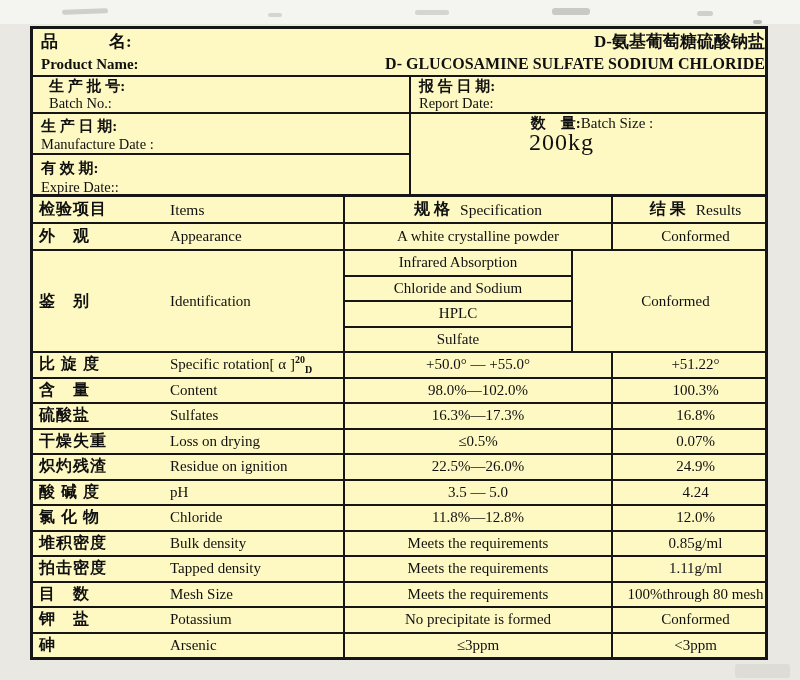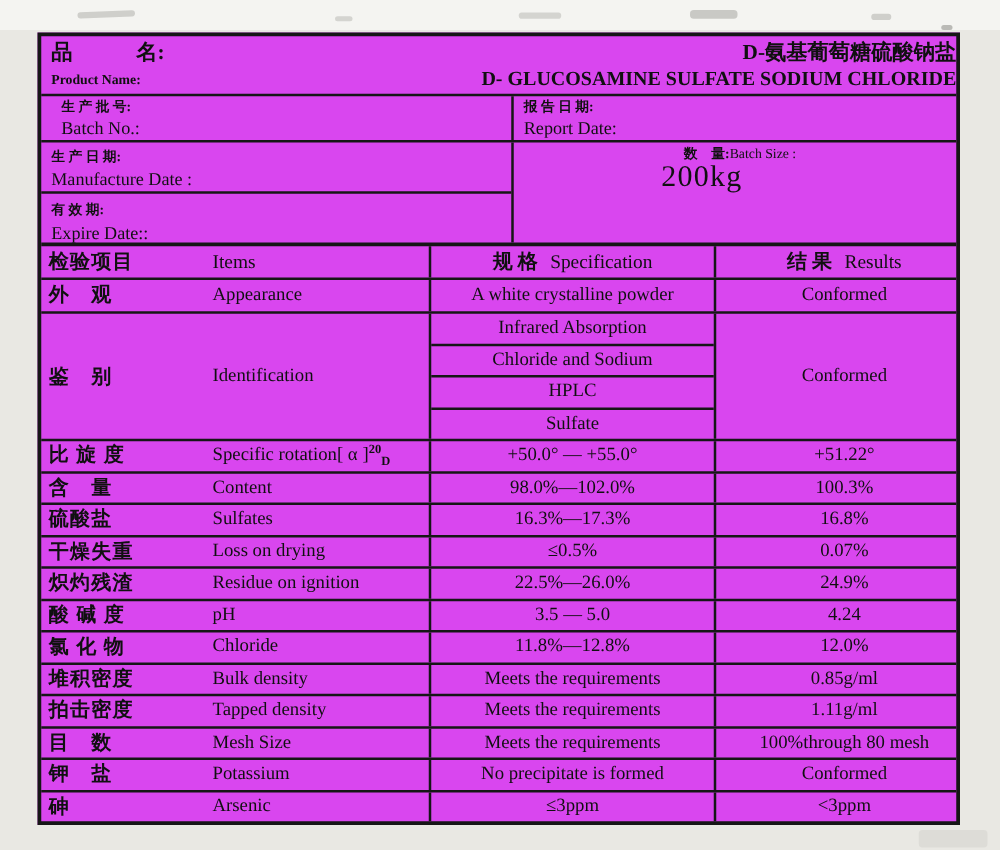--- a/index.html
+++ b/index.html
@@ -9,29 +9,29 @@
     font-family:"Liberation Serif","DejaVu Serif",serif;
     color:#101010;
   }
   .top-strip{position:absolute;left:0;top:0;width:800px;height:24px;background:#f4f4f1;}
   .smudge{position:absolute;background:#8a8a85;border-radius:3px;}
 
   
   .coa{
     position:absolute;left:30px;top:26px;width:738px;height:634px;
     box-sizing:border-box;border:3px solid #161616;
-    background:#d946ef;display:flex;flex-direction:column;
+    background:#fef9c3;display:flex;flex-direction:column;
   }
   .bt2{border-top:2px solid #161616;}
   .bt3{border-top:3px solid #161616;}
   .br2{border-right:2px solid #161616;}
   .cnb{font-weight:bold;}
   .sz17{font-size:17px;}
   .sz16{font-size:16px;}
-  .sz15{font-size:11px;}
+  .sz15{font-size:15px;}
   .sz14{font-size:14.5px;}
 
   
   .r1{height:46px;display:flex;flex-direction:column;padding-top:2px;box-sizing:border-box;}
   .r1 .line{position:relative;height:22px;line-height:22px;}
   .r1 .lab{position:absolute;left:8px;top:0;}
   .r1 .cent{text-align:right;font-weight:bold;}
 
   .r2{height:37px;display:flex;box-sizing:border-box;}
   .hcell{box-sizing:border-box;padding:1px 0 0 8px;line-height:17px;}
@@ -41,21 +41,21 @@
   .r34{height:82px;display:flex;box-sizing:border-box;}
   .left34{width:378px;box-sizing:border-box;display:flex;flex-direction:column;}
   .r3{height:41px;box-sizing:border-box;border-bottom:2px solid #161616;padding:3px 6px 0 8px;line-height:18px;}
   .r4{flex:1;padding:4px 0 0 8px;line-height:19px;}
   .right34{flex:1;position:relative;display:flex;flex-direction:row;justify-content:center;padding-left:8px;line-height:19px;}
   .qty{position:absolute;left:118px;top:19px;font-size:24px;letter-spacing:1px;}
 
   
   .main{flex:1;display:flex;flex-direction:column;}
   .c1{width:312px;box-sizing:border-box;position:relative;display:flex;align-items:center;}
-  .c2{width:228px;box-sizing:border-box;display:flex;align-items:center;justify-content:center;text-align:center;}
+  .c2{width:268px;box-sizing:border-box;display:flex;align-items:center;justify-content:center;text-align:center;}
   .c3{flex:1;display:flex;align-items:center;justify-content:center;text-align:center;padding-left:13px;}
   .thead{height:25px;display:flex;}
   .trow{display:flex;}
   .fixed25{height:25px;}
   .cnlab{font-weight:bold;font-size:16px;padding-left:6px;width:137px;box-sizing:border-box;letter-spacing:1px;}
   .enlab{font-size:15px;}
   .itemsgap{position:absolute;left:137px;font-size:15.5px;}
   .hgap{margin-left:10px;font-size:15.5px;}
   .ident{height:100px;display:flex;}
   .identc2{width:228px;box-sizing:border-box;display:flex;flex-direction:column;}

